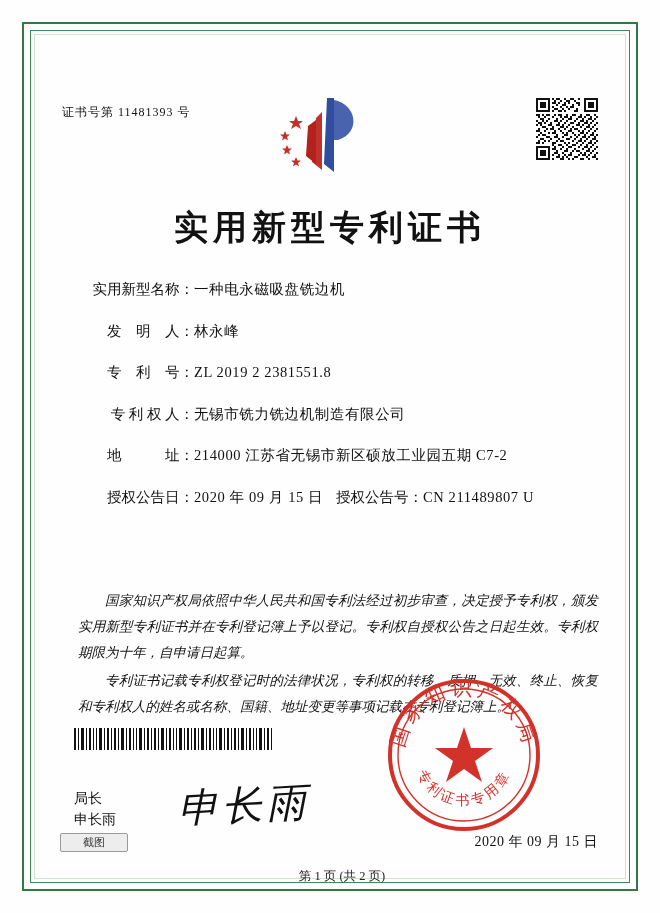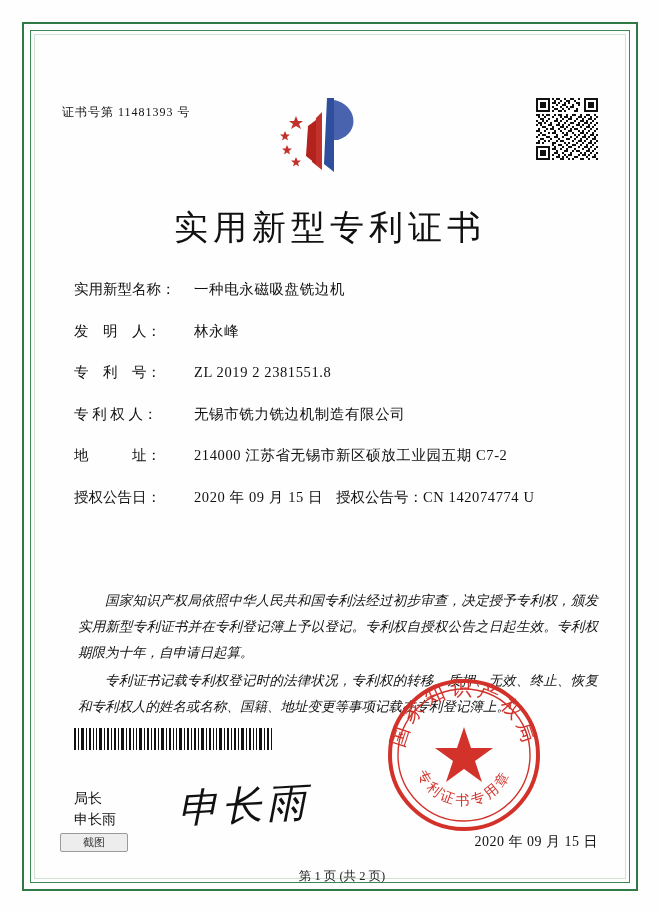--- a/index.html
+++ b/index.html
@@ -91,21 +91,21 @@
   }
 
   
   .title {
     position: absolute;
     left: 0;
     right: 0;
     top: 205px;
     text-align: center;
     font-size: 34px;
-    font-weight: normal;
+    font-weight: bold;
     letter-spacing: 5px;
     color: #111;
   }
 
   
   .fields {
     position: absolute;
     left: 74px;
     right: 60px;
     top: 282px;
@@ -114,21 +114,21 @@
     font-size: 14.5px;
     line-height: 1;
     margin-bottom: 27px;
     color: #111;
     white-space: nowrap;
   }
   .field-label {
     display: inline-block;
     color: #111;
   }
-  .lbl-w5 { width: 120px; }
+  .lbl-w5 { width: 120px; text-align: right; }
   .field-value { color: #111; letter-spacing: 0.6px; }
 
   .two-col { position: relative; }
   .two-col .col2 {
     position: absolute;
     left: 262px;
     top: 0;
   }
 
   
@@ -512,21 +512,21 @@
     </div>
     <div class="field-row">
       <span class="field-label lbl-w5">专 利 权 人：</span><span class="field-value">无锡市铣力铣边机制造有限公司</span>
     </div>
     <div class="field-row">
       <span class="field-label lbl-w5">地　　　址：</span><span class="field-value">214000 江苏省无锡市新区硕放工业园五期 C7-2</span>
     </div>
     <div class="field-row two-col">
       <span class="field-label lbl-w5">授权公告日：</span><span class="field-value">2020 年 09 月 15 日</span>
       <span class="col2">
-        <span class="field-label">授权公告号：</span><span class="field-value">CN 142074774 U</span>
+        <span class="field-label">授权公告号：</span><span class="field-value">CN 211489807 U</span>
       </span>
     </div>
   </div>
 
   <div class="body-text">
     <p>国家知识产权局依照中华人民共和国专利法经过初步审查，决定授予专利权，颁发实用新型专利证书并在专利登记簿上予以登记。专利权自授权公告之日起生效。专利权期限为十年，自申请日起算。</p>
     <p>专利证书记载专利权登记时的法律状况，专利权的转移、质押、无效、终止、恢复和专利权人的姓名或名称、国籍、地址变更等事项记载在专利登记簿上。</p>
   </div>
 
   <div class="barcode">

